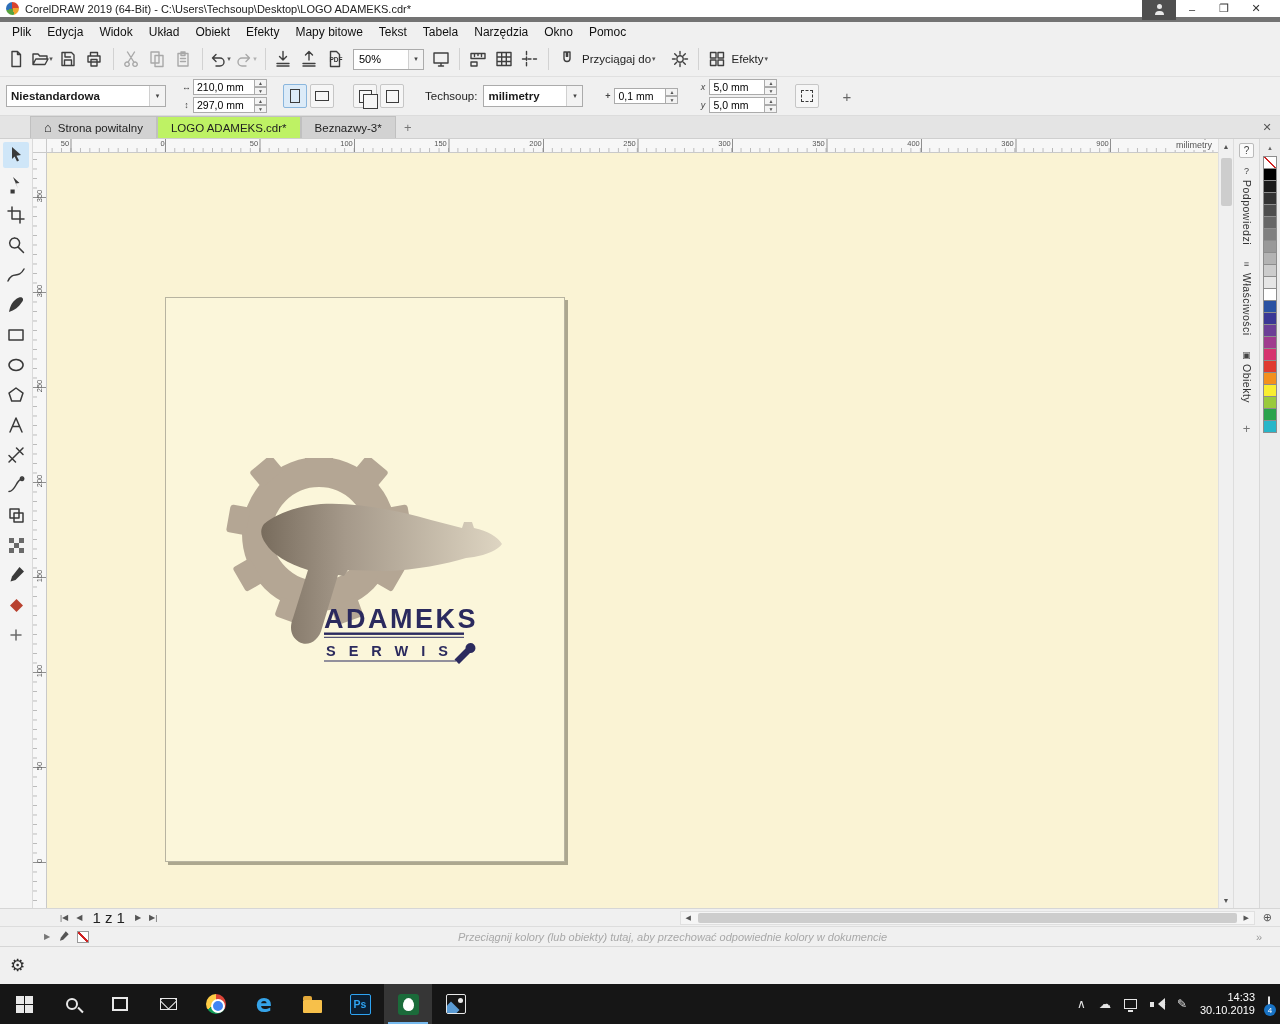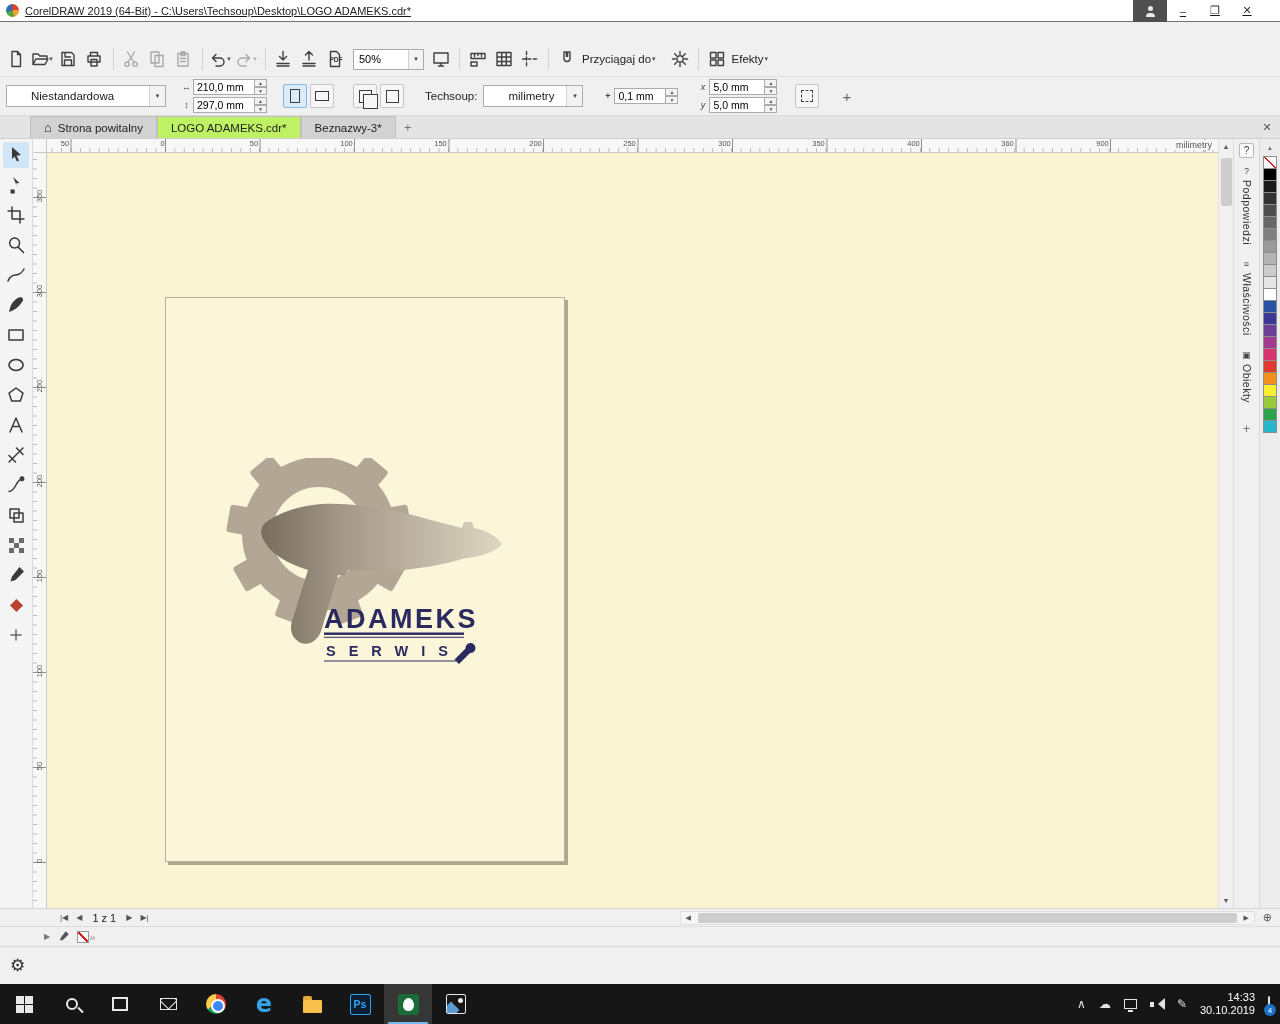--- a/index.html
+++ b/index.html
@@ -2,21 +2,21 @@
 <html><head>
 <meta charset="utf-8">
 <style>
   * { box-sizing: border-box; margin: 0; padding: 0; }
   body { background:#333; }
   .app { position:relative; width:1280px; height:1024px; background:#f0f0f0;
          font-family:"Liberation Sans", sans-serif; font-size:12px; color:#1a1a1a; overflow:hidden; }
 
   
   .titlebar { position:absolute; left:0; top:0; width:1280px; height:22px; background:#ffffff;
-              display:flex; align-items:center; padding:0 17px 0 6px; border-bottom:1px solid #737373;text-decoration:underline; }
+              display:flex; align-items:center; padding:0 8px 0 6px; border-bottom:5px solid #737373; }
   .appicon { width:13px; height:13px; border-radius:50%;
              background:conic-gradient(#d8432f 0 25%, #f0a32a 25% 45%, #57a33e 45% 70%, #2d6fb8 70% 100%);
              margin-right:6px; }
   .title-text { font-size:11px; color:#222; }
   .tb-controls { margin-left:auto; display:flex; height:22px; }
   .userbox { width:34px; height:22px; display:flex; align-items:center; justify-content:center; background:#4f4f4f; }
   .userbox .head { width:5px; height:5px; border-radius:50%; background:#e8e8e8; position:relative; top:-2px; }
   .userbox .body { width:9px; height:4px; border-radius:4px 4px 0 0; background:#e8e8e8; position:absolute; margin-top:8px; }
   .wbtn { width:32px; height:22px; display:flex; align-items:center; justify-content:center; font-size:11px; color:#333; }
 
@@ -39,21 +39,21 @@
   .combo { display:flex; align-items:center; height:21px; border:1px solid #ababab; background:#fff; margin:0 4px; }
   .combo input { border:none; outline:none; font-size:11px; padding:0 5px; font-family:"Liberation Sans",sans-serif; }
   .combo .caretbox { width:15px; height:100%; border-left:1px solid #d0d0d0; display:flex; align-items:center;
                      justify-content:center; font-size:7px; color:#444; background:#f3f3f3; }
   .tlabel { font-size:11.5px; color:#222; margin:0 2px; }
 
   
   .propbar { position:absolute; left:0; top:77px; width:1280px; height:39px; background:#f0f0f0;
              display:flex; align-items:center; padding-left:6px; border-bottom:1px solid #dcdcdc; }
   .select { display:flex; align-items:center; height:22px; border:1px solid #ababab; background:#fff; }
-  .select .sval { flex:1; font-size:11.5px; padding:0 24px; white-space:nowrap; overflow:hidden; }
+  .select .sval { flex:1; font-size:11.5px; padding:0 4px; white-space:nowrap; overflow:hidden;font-weight:bold; }
   .select .caretbox { width:16px; height:100%; border-left:1px solid #d0d0d0; background:#f3f3f3;
                       display:flex; align-items:center; justify-content:center; font-size:7px; color:#444; }
   .stack { display:flex; flex-direction:column; gap:2px; }
   .mrow { display:flex; align-items:center; }
   .micon { width:13px; font-size:9px; color:#444; text-align:center; }
   .minput { width:62px; height:16px; border:1px solid #ababab; background:#fff; font-size:10.5px;
             padding:0 3px; font-family:"Liberation Sans",sans-serif; outline:none; }
   .spin { display:flex; flex-direction:column; width:12px; }
   .spin span { height:8px; font-size:5px; color:#555; border:1px solid #ababab; border-left:none;
                background:#f3f3f3; display:flex; align-items:center; justify-content:center; }
@@ -124,21 +124,21 @@
   .palette { position:absolute; right:0; top:0; width:21px; bottom:0; background:#ececec; border-left:1px solid #d8d8d8;
              display:flex; flex-direction:column; align-items:center; padding-top:6px; }
   .palarrow { font-size:6px; color:#666; margin-bottom:6px; }
   .swatch { width:14px; height:13px; border:1px solid #8d8d8d; margin-top:-1px; }
   .swatch.none { background:linear-gradient(45deg, transparent 44%, #cf2222 44% 56%, transparent 56%), #fff; }
 
   
   .pagenav-row { position:absolute; left:0; top:908px; width:1280px; height:18px; background:#f0f0f0;
                  border-top:1px solid #d6d6d6; display:flex; align-items:center; padding-left:56px; font-size:9px; color:#444; }
   .navbtn { padding:0 4px; font-size:8px; color:#555; }
-  .navcur { font-size:11px; color:#222; margin:0 6px; }
+  .navcur { font-size:15px; color:#222; margin:0 6px; }
   .pagetab { margin-left:12px; height:16px; display:flex; align-items:center; padding:0 18px; background:#5eead4;
              border:1px solid #c9c9c9; border-bottom:none; font-size:13px; color:#222;
              clip-path:polygon(6px 0, calc(100% - 6px) 0, 100% 100%, 0 100%);margin-top:48px; }
   .pnspacer { flex:1; }
   .hscroll { width:575px; height:14px; display:flex; align-items:center; background:#f5f5f5; border:1px solid #e0e0e0; }
   .hthumb { flex:1; height:10px; background:#cdcdcd; border-radius:2px; margin:0 2px; }
   .zoomglyph { font-size:11px; color:#555; margin:0 8px; }
 
   .docpal-row { position:absolute; left:0; top:926px; width:1280px; height:20px; background:#f0f0f0;
                 border-top:1px solid #ddd; display:flex; align-items:center; padding:0 10px; }
@@ -213,20 +213,46 @@
       <span class="userbox">
           <span class="head"></span>
           <span class="body"></span>
         </span>
       <span class="wbtn">–</span>
       <span class="wbtn">❐</span>
       <span class="wbtn close">✕</span>
     </span>
   </div>
 
+  <div class="menubar">
+
+      <span class="menu-item">Plik</span>
+
+      <span class="menu-item">Edycja</span>
+
+      <span class="menu-item">Widok</span>
+
+      <span class="menu-item">Układ</span>
+
+      <span class="menu-item">Obiekt</span>
+
+      <span class="menu-item">Efekty</span>
+
+      <span class="menu-item">Mapy bitowe</span>
+
+      <span class="menu-item">Tekst</span>
+
+      <span class="menu-item">Tabela</span>
+
+      <span class="menu-item">Narzędzia</span>
+
+      <span class="menu-item">Okno</span>
+
+      <span class="menu-item">Pomoc</span>
+    </div>
 
   <div class="stdbar">
     <span class="tgroup">
 
         <span class="tbi">
           <svg width="20" height="20" viewBox="0 0 20 20">
             <path fill="none" stroke="#3f3f3f" stroke-width="1.4" stroke-linecap="round" stroke-linejoin="round" d="M6 2.5 h5.5 l3 3 V17.5 H6 Z M11.5 2.5 v3 h3"></path>
           </svg>
           <span class="tbtext"></span>
           <span class="dd"></span>
@@ -764,20 +790,21 @@
   </div>
 
   <div class="docpal-row">
     <span class="dp-icons">
       <span class="dp-arrow">▶</span>
       <svg width="13" height="13" viewBox="0 0 20 20">
           <path fill="#555" d="M13.5 2 L18 6.5 L9.5 15 L4.5 16.5 L6 11.5 Z"></path>
         </svg>
       <span class="dp-swatch"></span>
     </span>
+    <span class="dp-hint">Przeciągnij kolory (lub obiekty) tutaj, aby przechować odpowiednie kolory w dokumencie</span>
     <span class="dp-more">»</span>
   </div>
 
   <div class="statusbar">
     <span class="gearglyph">⚙</span>
   </div>
 
   <div class="taskbar">
     <span class="tslot">
       <span class="winlogo">

